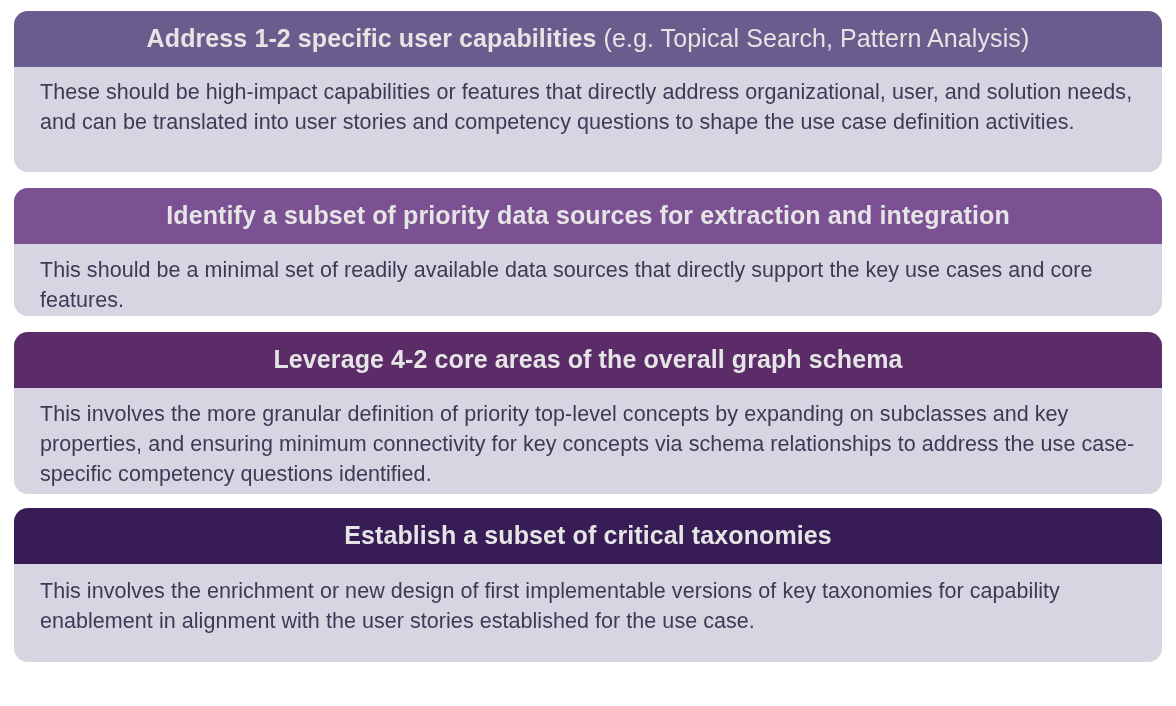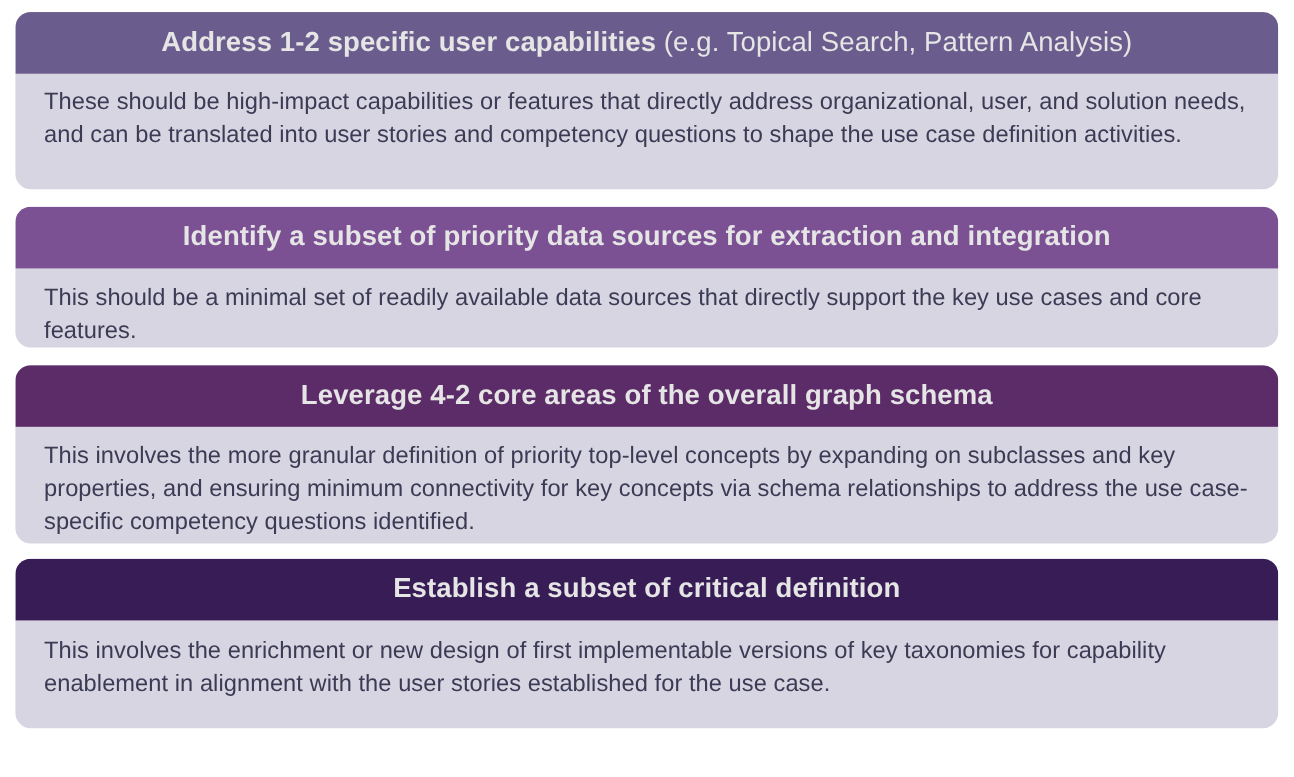--- a/index.html
+++ b/index.html
@@ -99,18 +99,18 @@
 
   <div class="card" id="card-3" style="background: rgb(215, 213, 225);">
     <div class="card-header" style="background: rgb(92, 44, 105);">
       <span class="hdr-strong">Leverage 4-2 core areas of the overall graph schema</span><span class="hdr-light"></span>
     </div>
     <div class="card-body">This involves the more granular definition of priority top-level concepts by expanding on subclasses and key properties, and ensuring minimum connectivity for key concepts via schema relationships to address the use case-specific competency questions identified.</div>
   </div>
 
   <div class="card" id="card-4" style="background: rgb(215, 213, 225);">
     <div class="card-header" style="background: rgb(55, 28, 86);">
-      <span class="hdr-strong">Establish a subset of critical definition</span><span class="hdr-light"></span>
+      <span class="hdr-strong">Establish a subset of critical taxonomies</span><span class="hdr-light"></span>
     </div>
     <div class="card-body">This involves the enrichment or new design of first implementable versions of key taxonomies for capability enablement in alignment with the user stories established for the use case.</div>
   </div>
 
 </div>
 
 </body></html>

